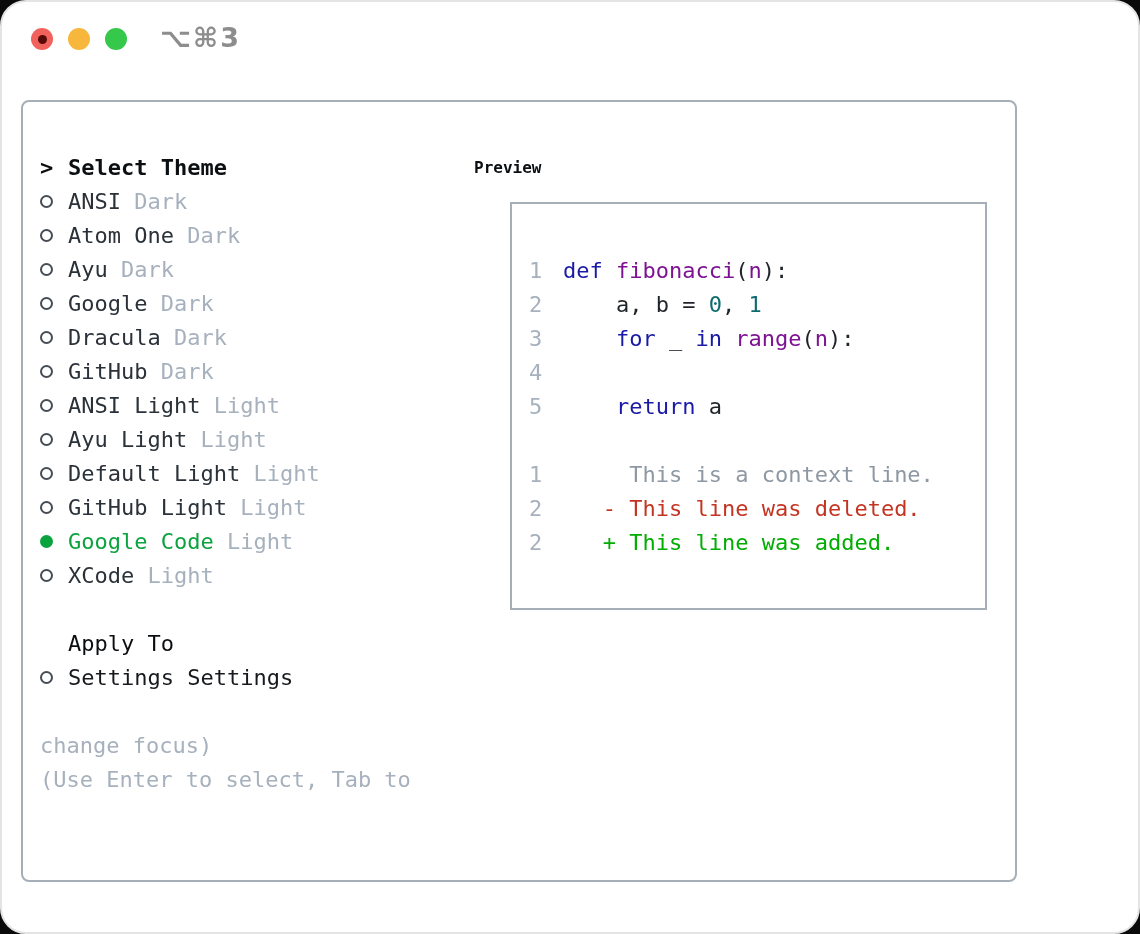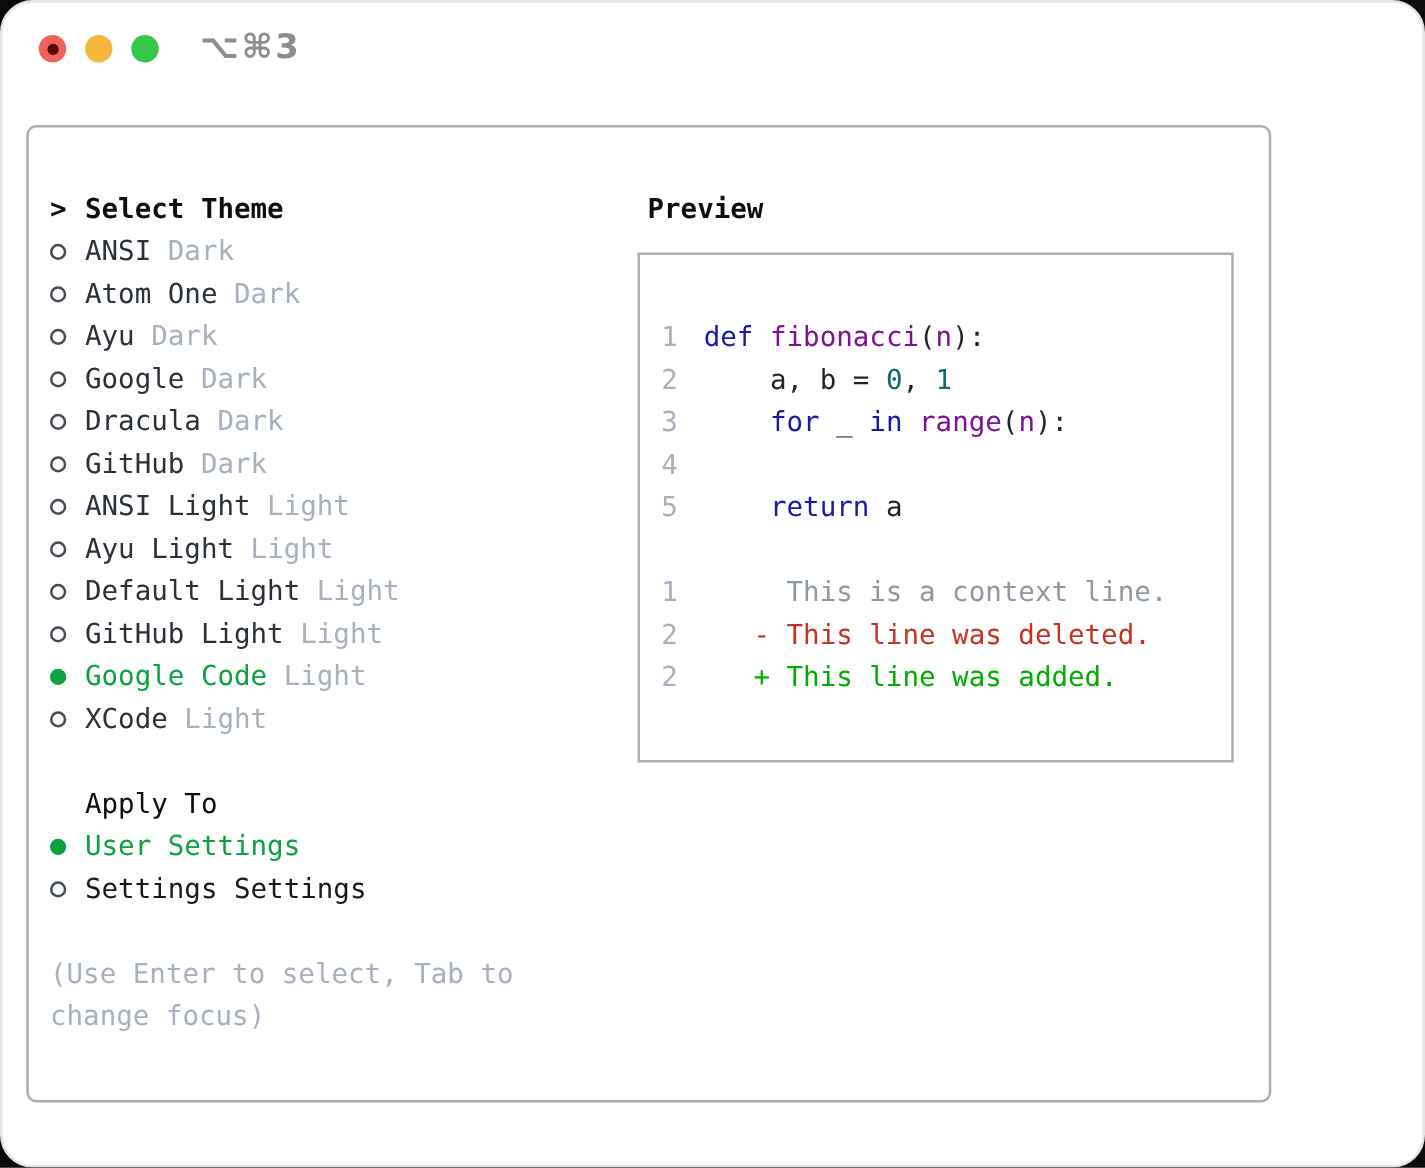--- a/index.html
+++ b/index.html
@@ -32,21 +32,21 @@
   .hdr{font-weight:700;color:#0c0f12;}
   .circle{width:13px;height:13px;border-radius:50%;border:2px solid #454c54;box-sizing:border-box;}
   .circle.sel{border:none;background:var(--green,#0aa33e);}
   .t-name{color:#2a3138;}
   .t-name.sel{color:var(--green,#0aa33e);}
   .variant{color:#a6b1bd;}
   .apply-label{color:#16191d;}
   .apply-label.sel{color:var(--green,#0aa33e);}
   .hint{color:#a6b1bd;}
   
-  .right-head{position:absolute;left:495px;top:48px;font-size:22px;}
+  .right-head{position:absolute;left:451px;top:48px;font-size:16px;}
   .preview-box{
     position:absolute;left:487px;top:100px;width:477px;height:408px;
     box-sizing:border-box;border:2px solid #a6aeb8;background:#fff;
     padding:49px 0 0 17px;font-size:22px;overflow:hidden;
   }
   .pline{height:34px;display:flex;align-items:center;white-space:pre;}
   .ln{display:inline-block;width:34px;flex:none;color:#a6b1bd;}
   .kw{color:var(--kw,#1a1aa6);}
   .fn{color:var(--fn,#7d1292);}
   .lit{color:var(--lit,#0e6b6e);}
@@ -87,26 +87,25 @@
           <div class="row"><span class="marker-cell"><span class="circle"></span></span><span class="t-name">Default Light</span><span class="variant"> Light</span></div>
           <div class="row"><span class="marker-cell"><span class="circle"></span></span><span class="t-name">GitHub Light</span><span class="variant"> Light</span></div>
           <div class="row"><span class="marker-cell"><span class="circle sel"></span></span><span class="t-name sel">Google Code</span><span class="variant"> Light</span></div>
           <div class="row"><span class="marker-cell"><span class="circle"></span></span><span class="t-name">XCode</span><span class="variant"> Light</span></div>
         </div>
       <div class="row"></div>
       <div class="row">
         <span class="marker-cell"></span><span class="apply-hdr" style="color:#0c0f12">Apply To</span>
       </div>
       <div id="apply-list">
-          <div class="row"><span class="marker-cell"><span class="circle sel"></span></span><span class="apply-label sel">User Settings</span></div>
           <div class="row"><span class="marker-cell"><span class="circle"></span></span><span class="apply-label">Settings Settings</span></div>
         </div>
       <div class="row"></div>
+      <div class="row hint">change focus)</div>
       <div class="row hint">(Use Enter to select, Tab to</div>
-      <div class="row hint">change focus)</div>
     </div>
 
     <div class="right-head">
       <div class="row hdr">Preview</div>
     </div>
 
     <div class="preview-box">
       <div id="preview-lines">
           <div class="pline"><span class="ln">1</span><span class="kw">def</span><span class="pl"> </span><span class="fn">fibonacci</span><span class="pl">(</span><span class="fn">n</span><span class="pl">):</span></div>
           <div class="pline"><span class="ln">2</span><span class="pl">    a, b = </span><span class="lit">0</span><span class="pl">, </span><span class="lit">1</span></div>

